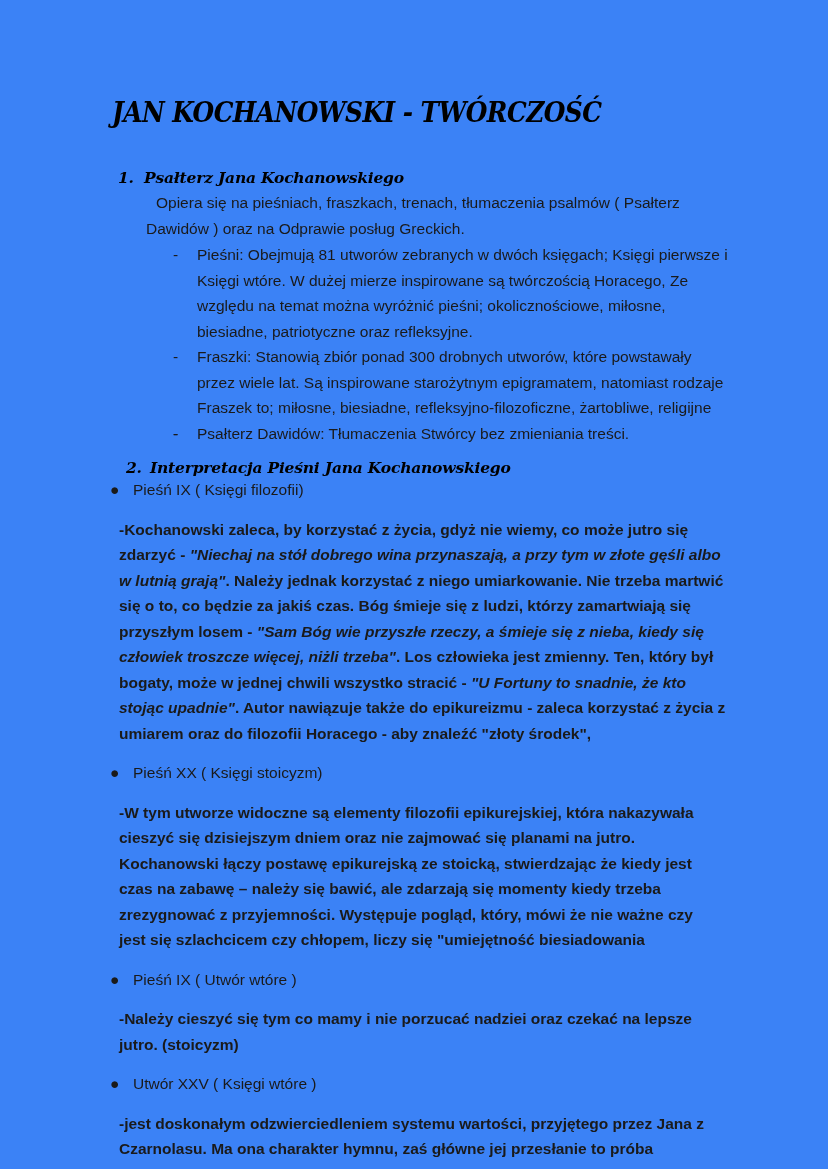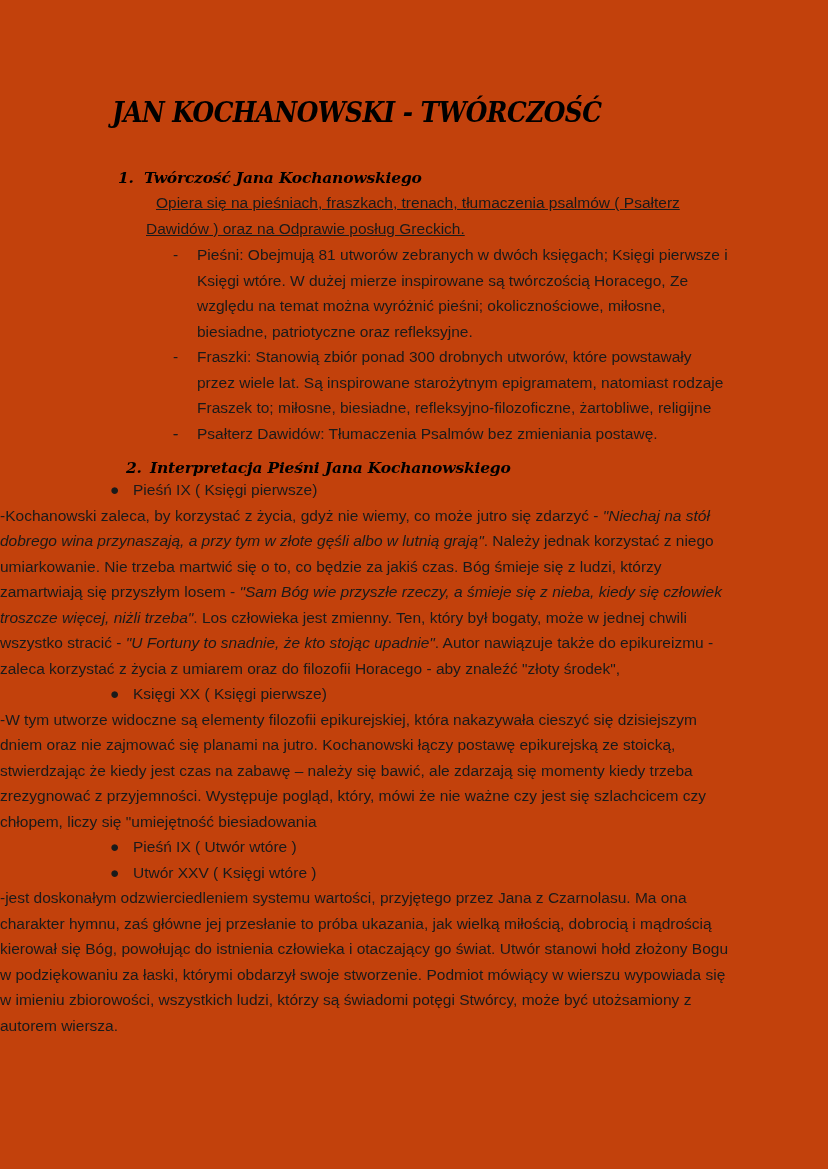--- a/index.html
+++ b/index.html
@@ -11,21 +11,21 @@
     width: 828px;
     height: 1169px;
     position: relative;
     font-family: "Liberation Sans", sans-serif;
     color: #1a1a1a;
     overflow: hidden;
   }
   .page {
     position: absolute;
     inset: 0;
-    background: #c2410c;
+    background: #3b82f6;
   }
 
   
   .doc-title {
     position: absolute;
     left: 112px;
     top: 97px;
     font-family: "DejaVu Serif", serif;
     font-weight: bold;
     font-style: italic;
@@ -69,21 +69,20 @@
   .sh2 .htext { padding-left: 6px; text-align: center; }
 
   
   .intro {
     margin: 3px 0 0 0;
     padding-left: 146px;
     padding-right: 110px;
     font-size: 15.5px;
     line-height: 25.5px;
     text-indent: 10px;
-    text-decoration: underline;
   }
 
   
   .dash-list {
     list-style: none;
     margin: 1px 0 0 0;
     padding: 0;
   }
   .dash-list li {
     position: relative;
@@ -113,85 +112,88 @@
   .bullet-item .dot {
     position: absolute;
     left: 110px;
     top: 0;
     font-size: 15.5px;
     line-height: 25.5px;
   }
 
   
   .para {
-    margin: 0;
+    margin: 14px;
+    padding-left: 105px;
     padding-right: 96px;
     font-size: 15.5px;
     line-height: 25.5px;
     text-align: left;
+    font-weight: bold;
   }
   .para.wide { padding-right: 88px; }
 
   .q-italic { font-style: italic; }
 </style>
 </head>
 <body>
 
 <div class="page">
 
   <div class="doc-title">JAN KOCHANOWSKI - TWÓRCZOŚĆ</div>
 
   <div class="content">
 
     <div class="section-heading sh1">
       <span class="num">1.</span>
-      <span class="htext">Twórczość Jana Kochanowskiego</span>
+      <span class="htext">Psałterz Jana Kochanowskiego</span>
     </div>
 
     <p class="intro">Opiera się na pieśniach, fraszkach, trenach, tłumaczenia psalmów ( Psałterz Dawidów ) oraz na Odprawie posług Greckich.</p>
 
     <ul class="dash-list">
       <li>
         <span class="marker">-</span>
         <span>Pieśni: Obejmują 81 utworów zebranych w dwóch księgach; Księgi pierwsze i Księgi wtóre. W dużej mierze inspirowane są twórczością Horacego, Ze względu na temat można wyróżnić pieśni; okolicznościowe, miłosne, biesiadne, patriotyczne oraz refleksyjne.</span>
       </li>
       <li>
         <span class="marker">-</span>
         <span>Fraszki: Stanowią zbiór ponad 300 drobnych utworów, które powstawały przez wiele lat. Są inspirowane starożytnym epigramatem, natomiast rodzaje Fraszek to; miłosne, biesiadne, refleksyjno-filozoficzne, żartobliwe, religijne</span>
       </li>
       <li>
         <span class="marker">-</span>
       </li>
       <li>
         <span class="marker">-</span>
-        <span>Psałterz Dawidów: Tłumaczenia Psalmów bez zmieniania postawę.</span>
+        <span>Psałterz Dawidów: Tłumaczenia Stwórcy bez zmieniania treści.</span>
       </li>
     </ul>
 
     <div class="section-heading sh2">
       <span class="num">2.</span>
       <span class="htext">Interpretacja Pieśni Jana Kochanowskiego</span>
     </div>
 
     <div class="bullet-item">
       <span class="dot">●</span>
-      <span>Pieśń IX ( Księgi pierwsze)</span>
+      <span>Pieśń IX ( Księgi filozofii)</span>
     </div>
     <p class="para wide"><span>-</span><span>Kochanowski zaleca, by korzystać z życia, gdyż nie wiemy, co może jutro się zdarzyć - </span><span class="q-italic">"Niechaj na stół dobrego wina przynaszają, a przy tym w złote gęśli albo w lutnią grają"</span><span>. Należy jednak korzystać z niego umiarkowanie. Nie trzeba martwić się o to, co będzie za jakiś czas. Bóg śmieje się z ludzi, którzy zamartwiają się przyszłym losem - </span><span class="q-italic">"Sam Bóg wie przyszłe rzeczy, a śmieje się z nieba, kiedy się człowiek troszcze więcej, niżli trzeba"</span><span>. Los człowieka jest zmienny. Ten, który był bogaty, może w jednej chwili wszystko stracić - </span><span class="q-italic">"U Fortuny to snadnie, że kto stojąc upadnie"</span><span>. Autor nawiązuje także do epikureizmu - zaleca korzystać z życia z umiarem oraz do filozofii Horacego - aby znaleźć "złoty środek",</span></p>
 
     <div class="bullet-item">
       <span class="dot">●</span>
-      <span>Księgi XX ( Księgi pierwsze)</span>
+      <span>Pieśń XX ( Księgi stoicyzm)</span>
     </div>
     <p class="para"><span>-</span><span>W tym utworze widoczne są elementy filozofii epikurejskiej, która nakazywała cieszyć się dzisiejszym dniem oraz nie zajmować się planami na jutro. Kochanowski łączy postawę epikurejską ze stoicką, stwierdzając że kiedy jest czas na zabawę – należy się bawić, ale zdarzają się momenty kiedy trzeba zrezygnować z przyjemności. Występuje pogląd, który, mówi że nie ważne czy jest się szlachcicem czy chłopem, liczy się "umiejętność biesiadowania</span></p>
 
     <div class="bullet-item">
       <span class="dot">●</span>
       <span>Pieśń IX ( Utwór wtóre )</span>
     </div>
+    <p class="para"><span>-</span><span>Należy cieszyć się tym co mamy i nie porzucać nadziei oraz czekać na lepsze jutro. (stoicyzm)</span></p>
 
     <div class="bullet-item">
       <span class="dot">●</span>
       <span>Utwór XXV ( Księgi wtóre )</span>
     </div>
     <p class="para"><span>-</span><span>jest doskonałym odzwierciedleniem systemu wartości, przyjętego przez Jana z Czarnolasu. Ma ona charakter hymnu, zaś główne jej przesłanie to próba ukazania, jak wielką miłością, dobrocią i mądrością kierował się Bóg, powołując do istnienia człowieka i otaczający go świat. Utwór stanowi hołd złożony Bogu w podziękowaniu za łaski, którymi obdarzył swoje stworzenie. Podmiot mówiący w wierszu wypowiada się w imieniu zbiorowości, wszystkich ludzi, którzy są świadomi potęgi Stwórcy, może być utożsamiony z autorem wiersza.</span></p>
 
   </div>
 </div>
 

